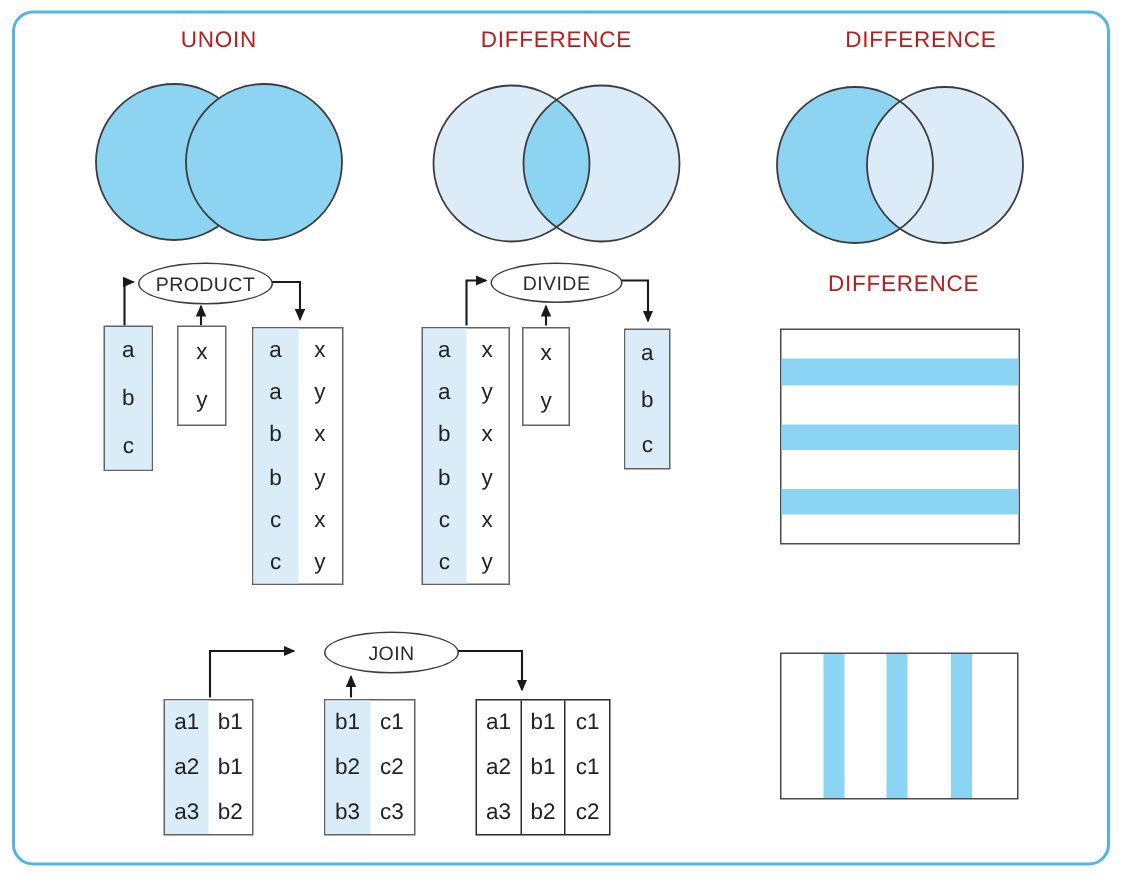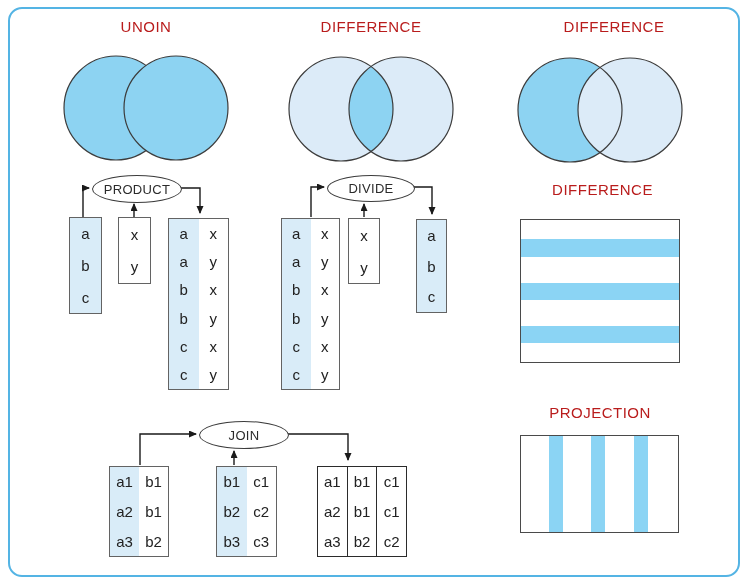--- a/index.html
+++ b/index.html
@@ -42,21 +42,20 @@
 <body>
 
 <div class="canvas">
 
   <div class="frame"></div>
 
   <div class="title" style="left:61px;top:18px;width:170px;">UNOIN</div>
   <div class="title" style="left:286px;top:18px;width:170px;">DIFFERENCE</div>
   <div class="title" style="left:529px;top:18px;width:170px;">DIFFERENCE</div>
   <div class="title" style="left:515px;top:181px;width:175px;">DIFFERENCE</div>
-  <div class="title" style="left:515px;top:404px;width:170px;">PROJECTION</div>
 
   <svg class="venn" style="left:61px;top:51px;" width="170" height="114" viewBox="0 0 170 114">
     <circle cx="55" cy="57" r="52" stroke="#3c3c3c" stroke-width="1.2" fill="#8dd3f2"></circle>
     <circle cx="115" cy="57" r="52" stroke="#3c3c3c" stroke-width="1.2" fill="#8dd3f2"></circle>
   </svg>
 
   <svg class="venn" style="left:286px;top:52px;" width="170" height="114" viewBox="0 0 170 114">
     <defs>
         <clipPath id="clipIntersectA">
           <circle cx="55" cy="57" r="52"></circle>
@@ -94,21 +93,21 @@
       <path d="M287 434 L348 434 L348 460" marker-end="url(#arrowhead)"></path>
     </g>
   </svg>
 
   <div class="oval" style="left:327px;top:175px;width:86px;height:25px;">
     <span>DIVIDE</span>
   </div>
   <div class="oval" style="left:92px;top:175px;width:88px;height:26px;">
     <span>PRODUCT</span>
   </div>
-  <div class="oval" style="left:199px;top:421px;width:88px;height:26px;">
+  <div class="oval" style="left:216px;top:421px;width:88px;height:26px;">
     <span>JOIN</span>
   </div>
 
   <div class="tbl" style="left:69px;top:217px;width:33px;height:97px;">
     <div class="col blue" style="flex:1;">
       <div class="cell">a</div>
       <div class="cell">b</div>
       <div class="cell">c</div>
     </div>
   </div>

